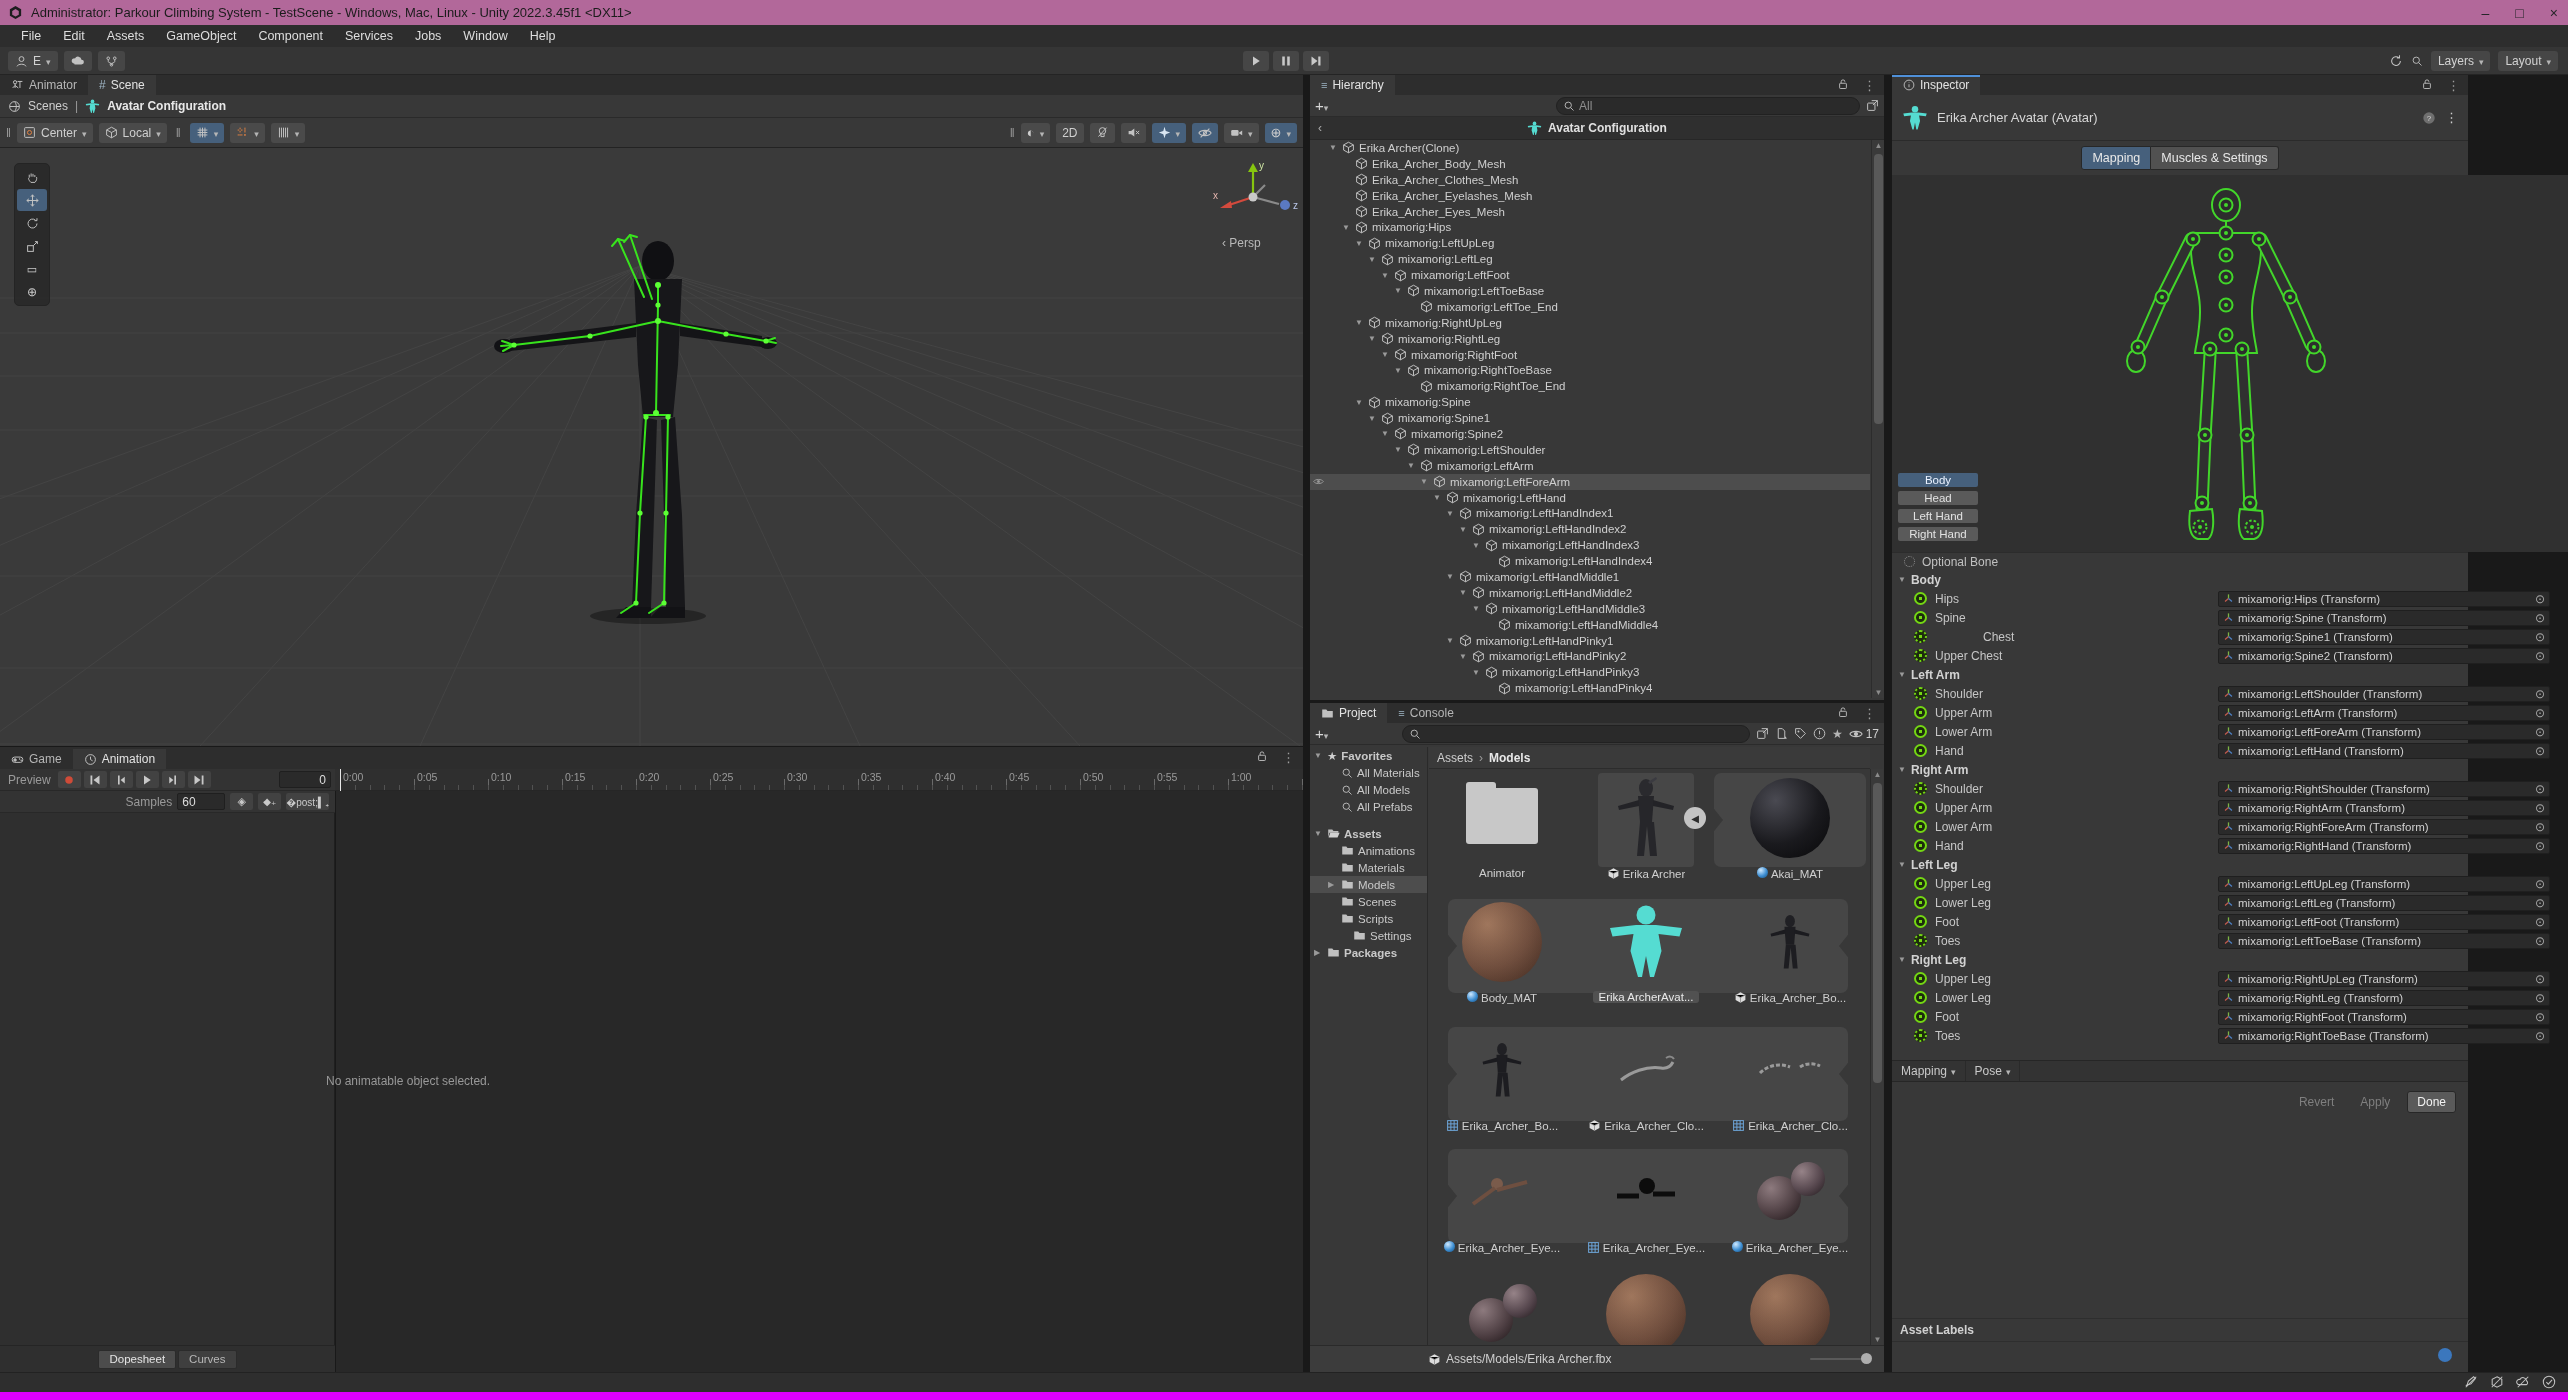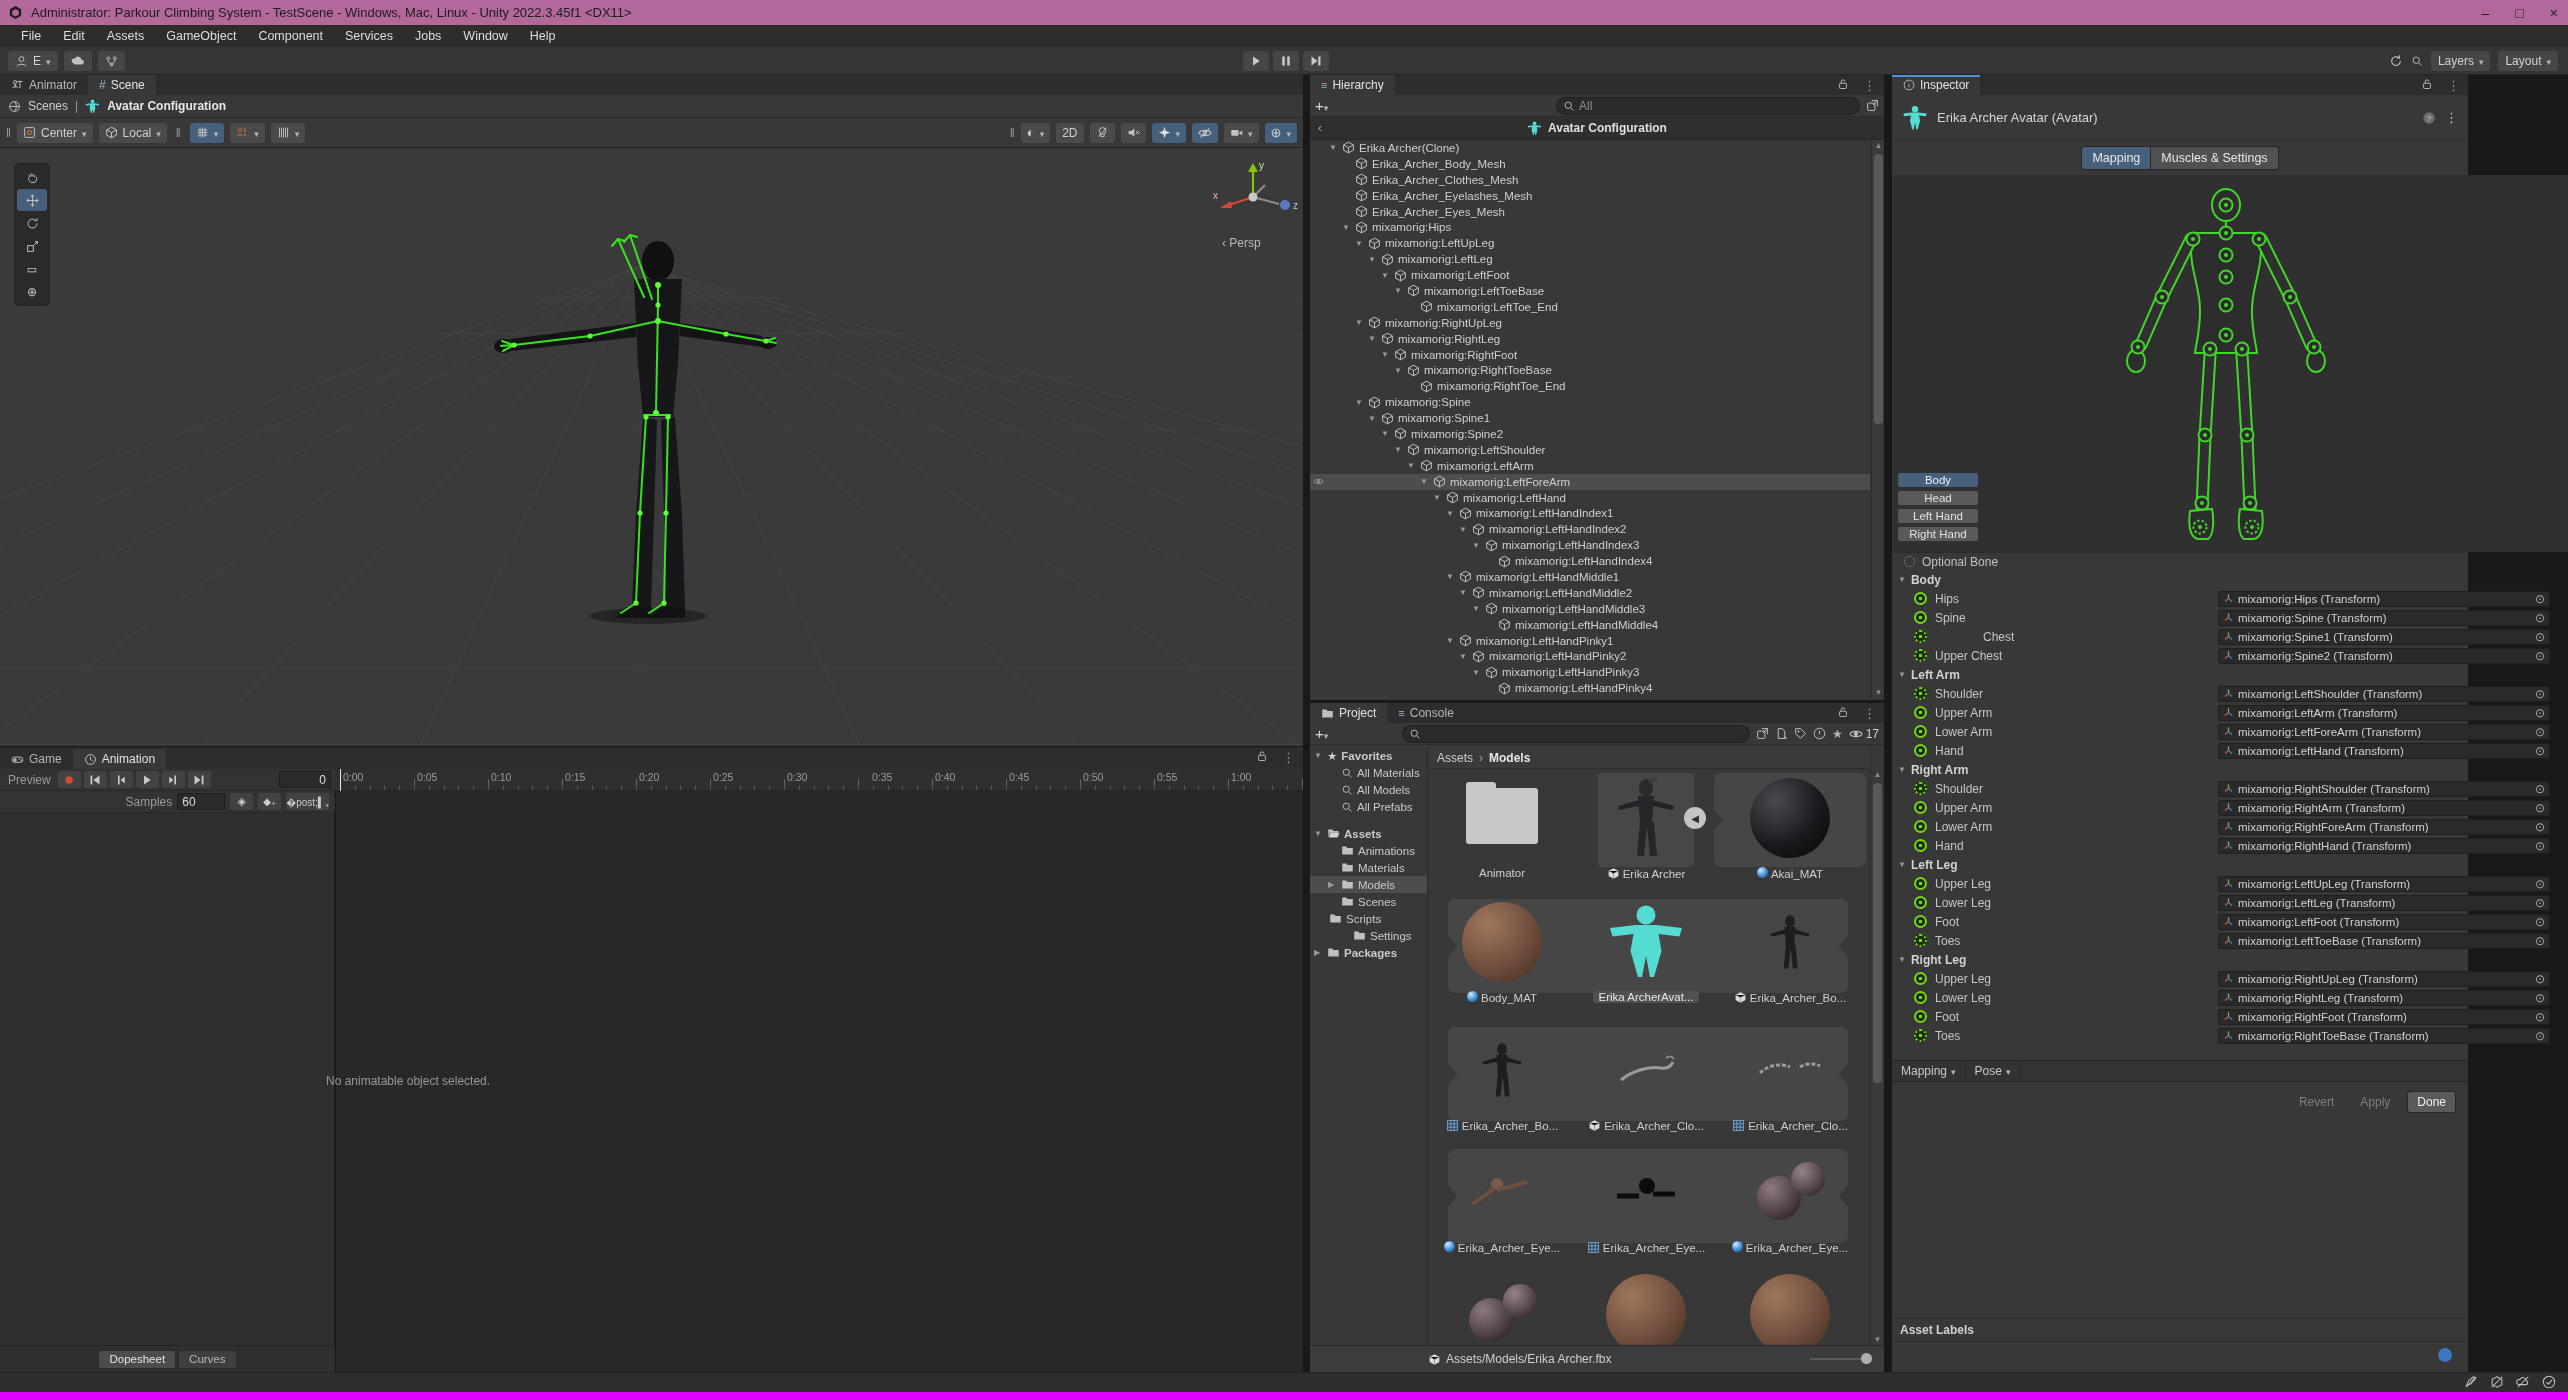--- a/index.html
+++ b/index.html
@@ -568,21 +568,21 @@
 </div>
 <div id="ruler" class="abs">
   <div style="position:absolute;left:5px;top:0;width:1px;height:22px;background:#e8e8e8"></div>
 <span class="rlabel" style="left: 8px;">0:00</span>
       <span class="rlabel" style="left: 82px;">0:05</span>
       <span class="rlabel" style="left: 156px;">0:10</span>
       <span class="rlabel" style="left: 230px;">0:15</span>
       <span class="rlabel" style="left: 304px;">0:20</span>
       <span class="rlabel" style="left: 378px;">0:25</span>
       <span class="rlabel" style="left: 452px;">0:30</span>
-      <span class="rlabel" style="left: 526px; margin-left: 11px;">0:35</span>
+      <span class="rlabel" style="left: 526px;">0:35</span>
       <span class="rlabel" style="left: 600px;">0:40</span>
       <span class="rlabel" style="left: 674px;">0:45</span>
       <span class="rlabel" style="left: 748px;">0:50</span>
       <span class="rlabel" style="left: 822px;">0:55</span>
       <span class="rlabel" style="left: 896px;">1:00</span>
     </div>
 <div id="anim-right" class="abs"></div>
 <div id="anim-left" class="abs"></div>
 <div id="anim-msg" class="abs">No animatable object selected.</div>
 <div id="anim-foot" class="abs">
@@ -1145,21 +1145,21 @@
         </div>
         <div class="srow2" style="padding-left: 18px;">
           <span style="width: 9px; font-size: 8px; color: rgb(154, 154, 154); flex: 0 0 9px;"></span>
           <span>
             <svg width="13" height="13" viewBox="0 0 16 16">
               <path d="M1.5 3h5l1.5 2h6.5v8h-13Z" fill="#c0c0c0"></path>
             </svg>
           </span>
           <span>Scenes</span>
         </div>
-        <div class="srow2" style="padding-left: 6px; text-align: center;">
+        <div class="srow2" style="padding-left: 18px; text-align: center;">
           <span style="width: 9px; font-size: 8px; color: rgb(154, 154, 154); flex: 0 0 9px;"></span>
           <span>
             <svg width="13" height="13" viewBox="0 0 16 16">
               <path d="M1.5 3h5l1.5 2h6.5v8h-13Z" fill="#c0c0c0"></path>
             </svg>
           </span>
           <span>Scripts</span>
         </div>
         <div class="srow2" style="padding-left: 30px;">
           <span style="width: 9px; font-size: 8px; color: rgb(154, 154, 154); flex: 0 0 9px;"></span>

